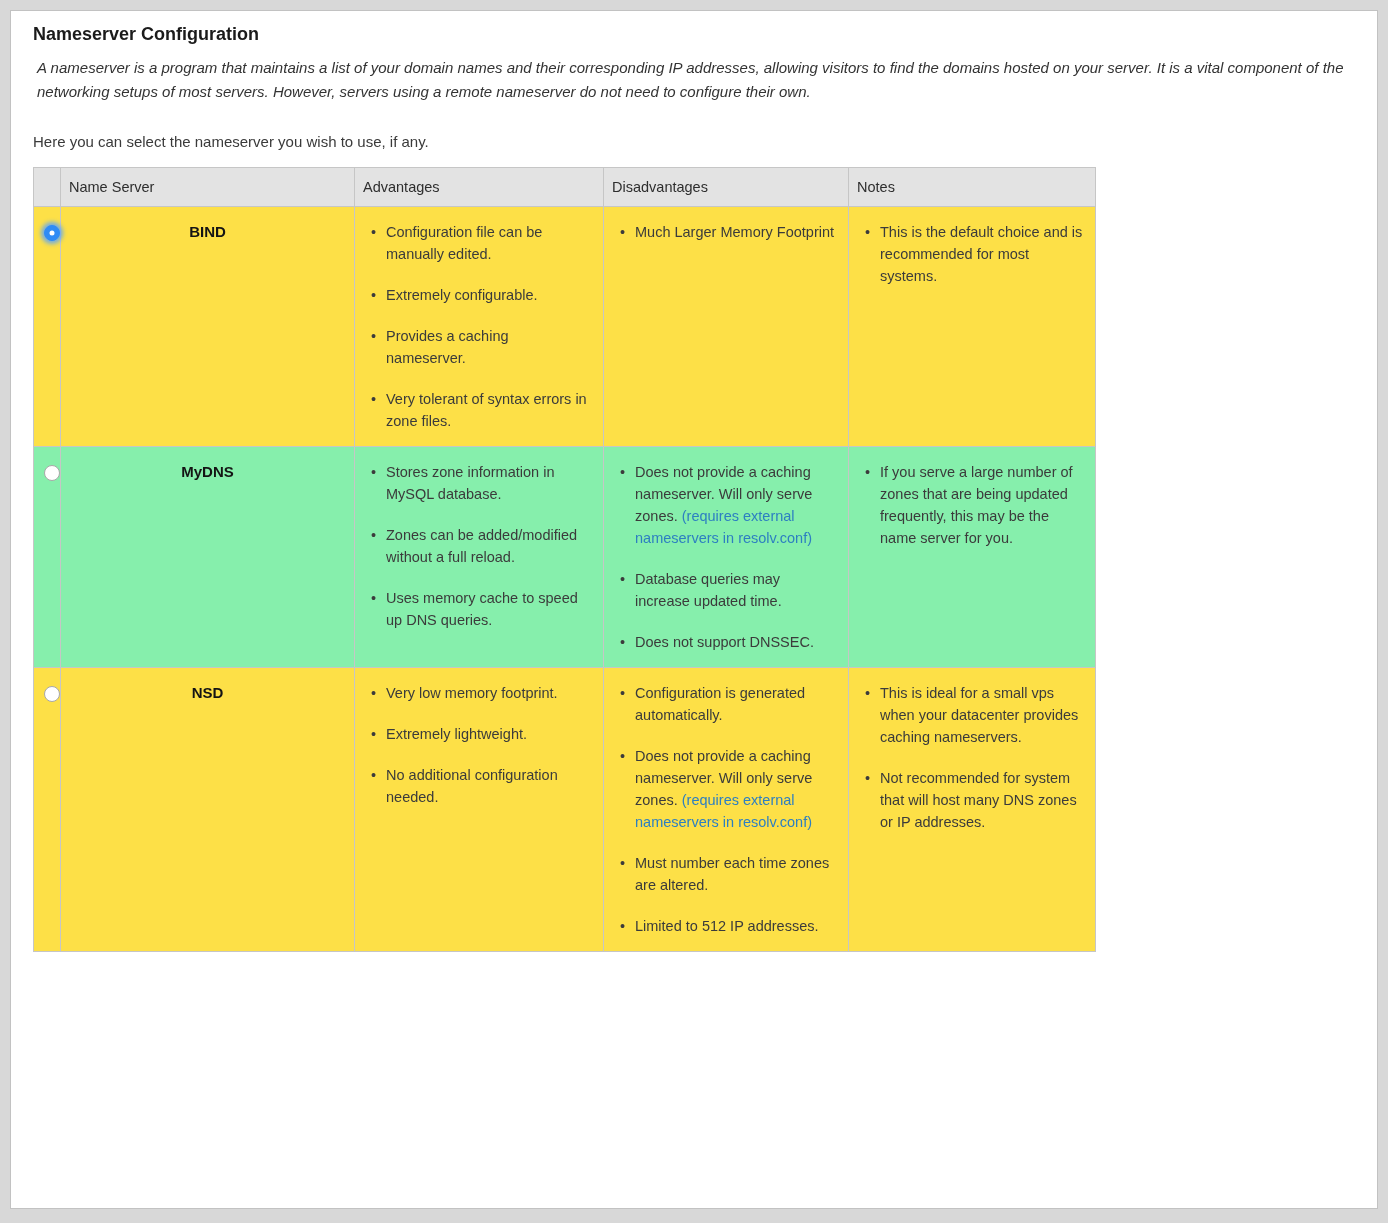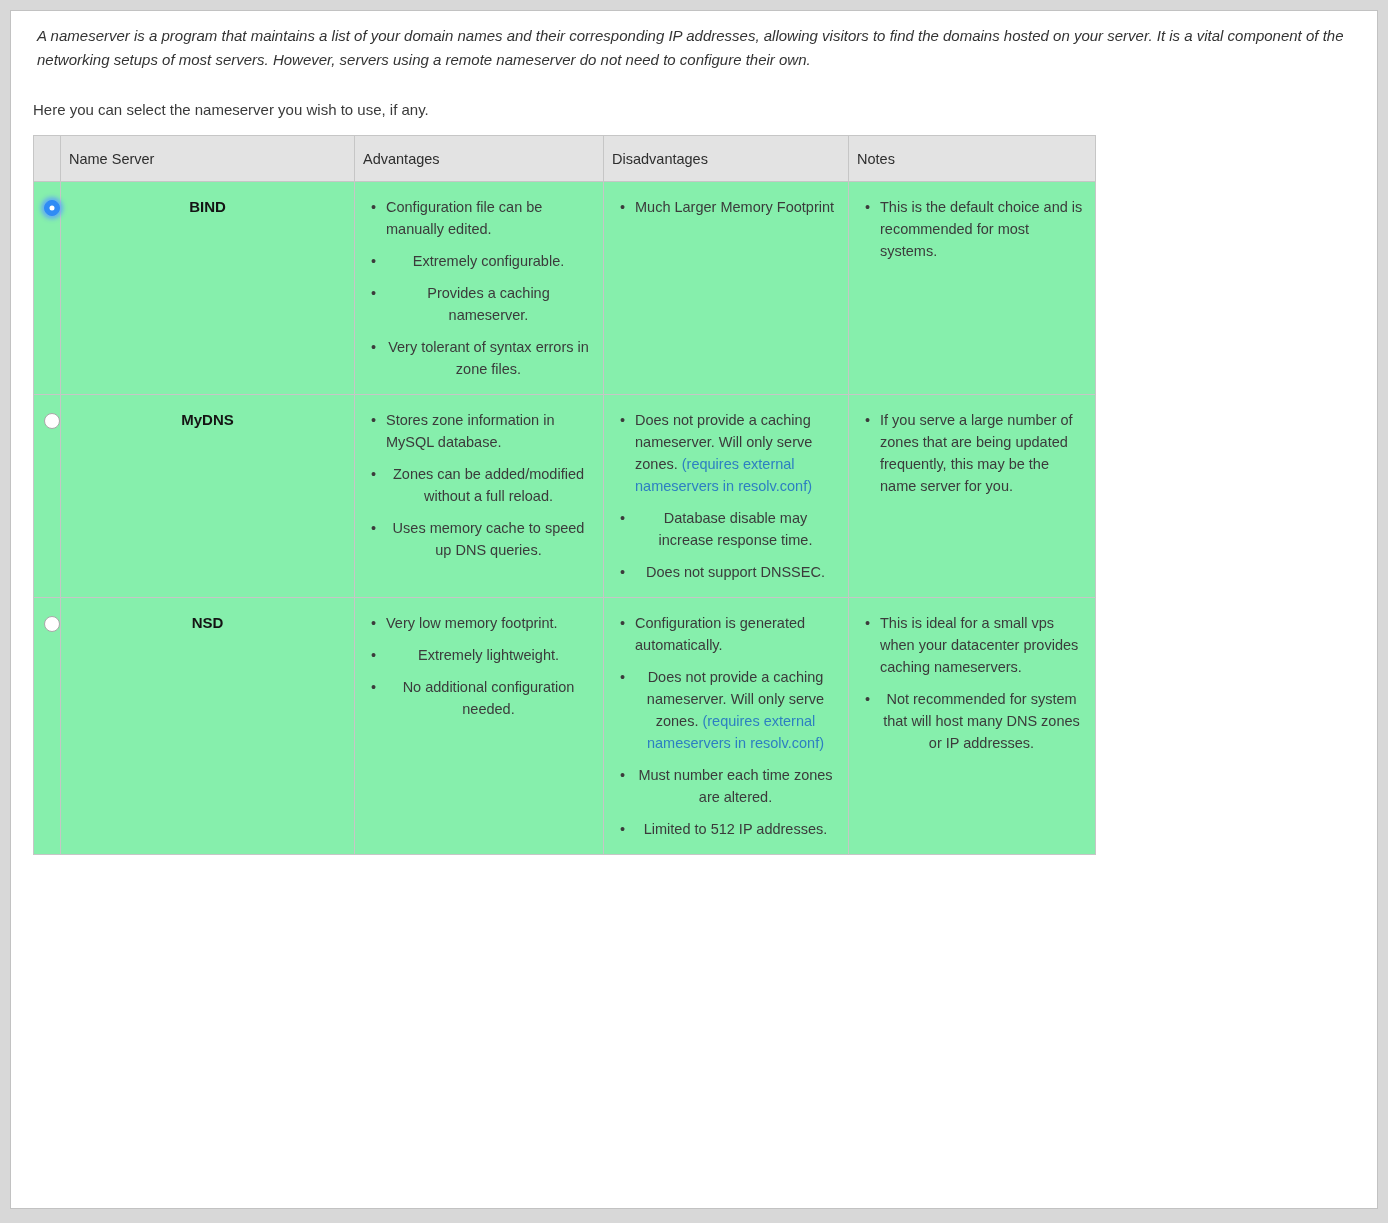--- a/index.html
+++ b/index.html
@@ -54,29 +54,29 @@
     border: 1px solid #c6c6c6;
     box-sizing: border-box;
   }
   .ns-table thead th {
     background: #e3e3e3;
     font-weight: normal;
     font-size: 14.5px;
     color: #2e2e2e;
     text-align: left;
     padding: 10px 8px;
-    height: 46px;
+    height: 39px;
   }
   .ns-table tbody td {
     vertical-align: top;
     padding: 14px 10px;
     font-size: 14.5px;
     line-height: 22px;
     color: #3b3b3b;
-    background: #86efac;
+    background: #fde047;
   }
   .ns-table tbody tr.shaded td {
     background: #86efac;
   }
   td.radio-cell {
     vertical-align: middle;
     text-align: center;
     padding: 0;
     cursor: pointer;
   }
@@ -99,22 +99,21 @@
     padding-left: 15px;
   }
   ul.bullets li::before {
     content: "\2022";
     position: absolute;
     left: 0;
     top: 0;
     color: #3b3b3b;
   }
   ul.bullets li + li {
-    margin-top: 10px;
-    text-align: center;
+    margin-top: 19px;
   }
   a.cell-link {
     color: #2d7fc1;
     text-decoration: none;
     cursor: pointer;
   }
   .radio {
     display: inline-block;
     width: 16px;
     height: 16px;
@@ -140,20 +139,21 @@
     border-radius: 50%;
     background: #ffffff;
     transform: translate(-50%, -50%);
   }
 </style>
 </head>
 <body>
 
 <div class="viewport">
   <div class="panel">
+    <h1 class="page-title">Nameserver Configuration</h1>
     <p class="intro">A nameserver is a program that maintains a list of your domain names and their corresponding IP addresses, allowing visitors to find the domains hosted on your server. It is a vital component of the networking setups of most servers. However, servers using a remote nameserver do not need to configure their own.</p>
     <p class="instruction">Here you can select the nameserver you wish to use, if any.</p>
 
     <table class="ns-table">
       <colgroup>
         <col style="width:27px">
         <col style="width:294px">
         <col style="width:249px">
         <col style="width:245px">
         <col style="width:247px">
@@ -196,21 +196,21 @@
             <td>
               <ul class="bullets">
                 <li>Stores zone information in MySQL database.</li>
                 <li>Zones can be added/modified without a full reload.</li>
                 <li>Uses memory cache to speed up DNS queries.</li>
               </ul>
             </td>
             <td>
               <ul class="bullets">
                 <li>Does not provide a caching nameserver. Will only serve zones. <a class="cell-link" href="#">(requires external nameservers in resolv.conf)</a></li>
-                <li>Database disable may increase response time.</li>
+                <li>Database queries may increase updated time.</li>
                 <li>Does not support DNSSEC.</li>
               </ul>
             </td>
             <td>
               <ul class="bullets">
                 <li>If you serve a large number of zones that are being updated frequently, this may be the name server for you.</li>
               </ul>
             </td>
           </tr>
           <tr>

